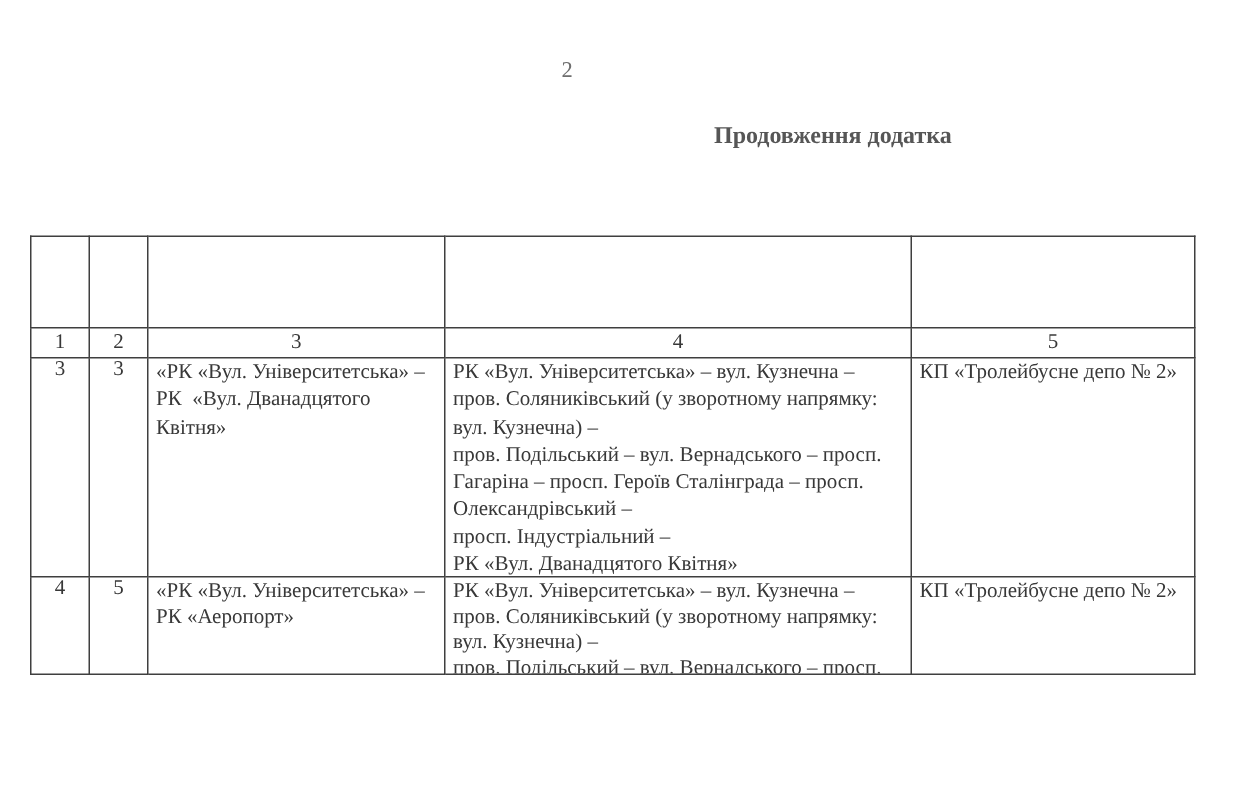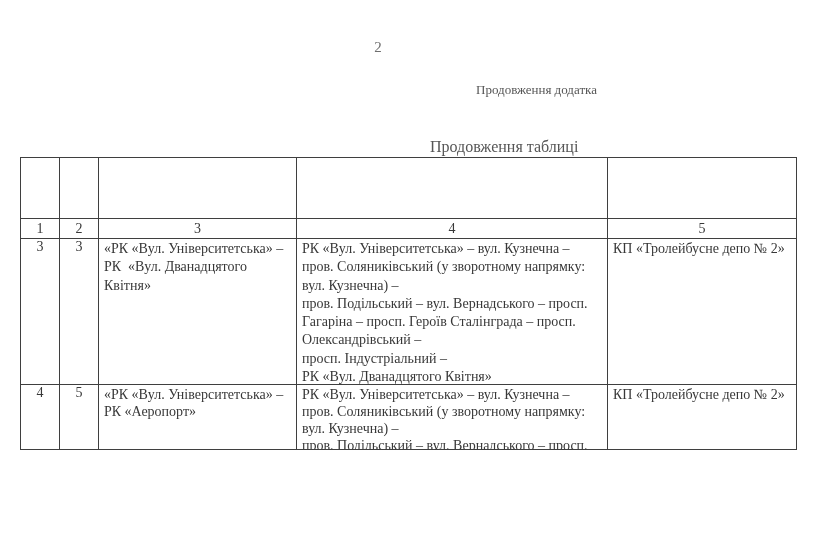--- a/index.html
+++ b/index.html
@@ -22,23 +22,24 @@
     left: 338px;
     width: 80px;
     text-align: center;
     font-size: 15px;
     color: #6e6e6e;
   }
   .heading-appendix {
     position: absolute;
     top: 82px;
     left: 476px;
-    font-size: 13px;
+    font-size: 16px;
     color: #565656;
     white-space: nowrap;
+    font-weight: bold;
   }
   .heading-table {
     position: absolute;
     top: 138px;
     left: 430px;
     font-size: 16px;
     color: #565656;
     white-space: nowrap;
   }
   table.routes {
@@ -81,21 +82,20 @@
 </style>
 </head>
 <body>
 
 <div class="page">
 
   <div class="page-number">2</div>
 
   <div class="heading-appendix">Продовження додатка</div>
 
-  <div class="heading-table">Продовження таблиці</div>
 
   <table class="routes">
     <colgroup>
       <col style="width:39px">
       <col style="width:39px">
       <col style="width:198px">
       <col style="width:311px">
       <col style="width:189px">
     </colgroup>
     <tbody>

